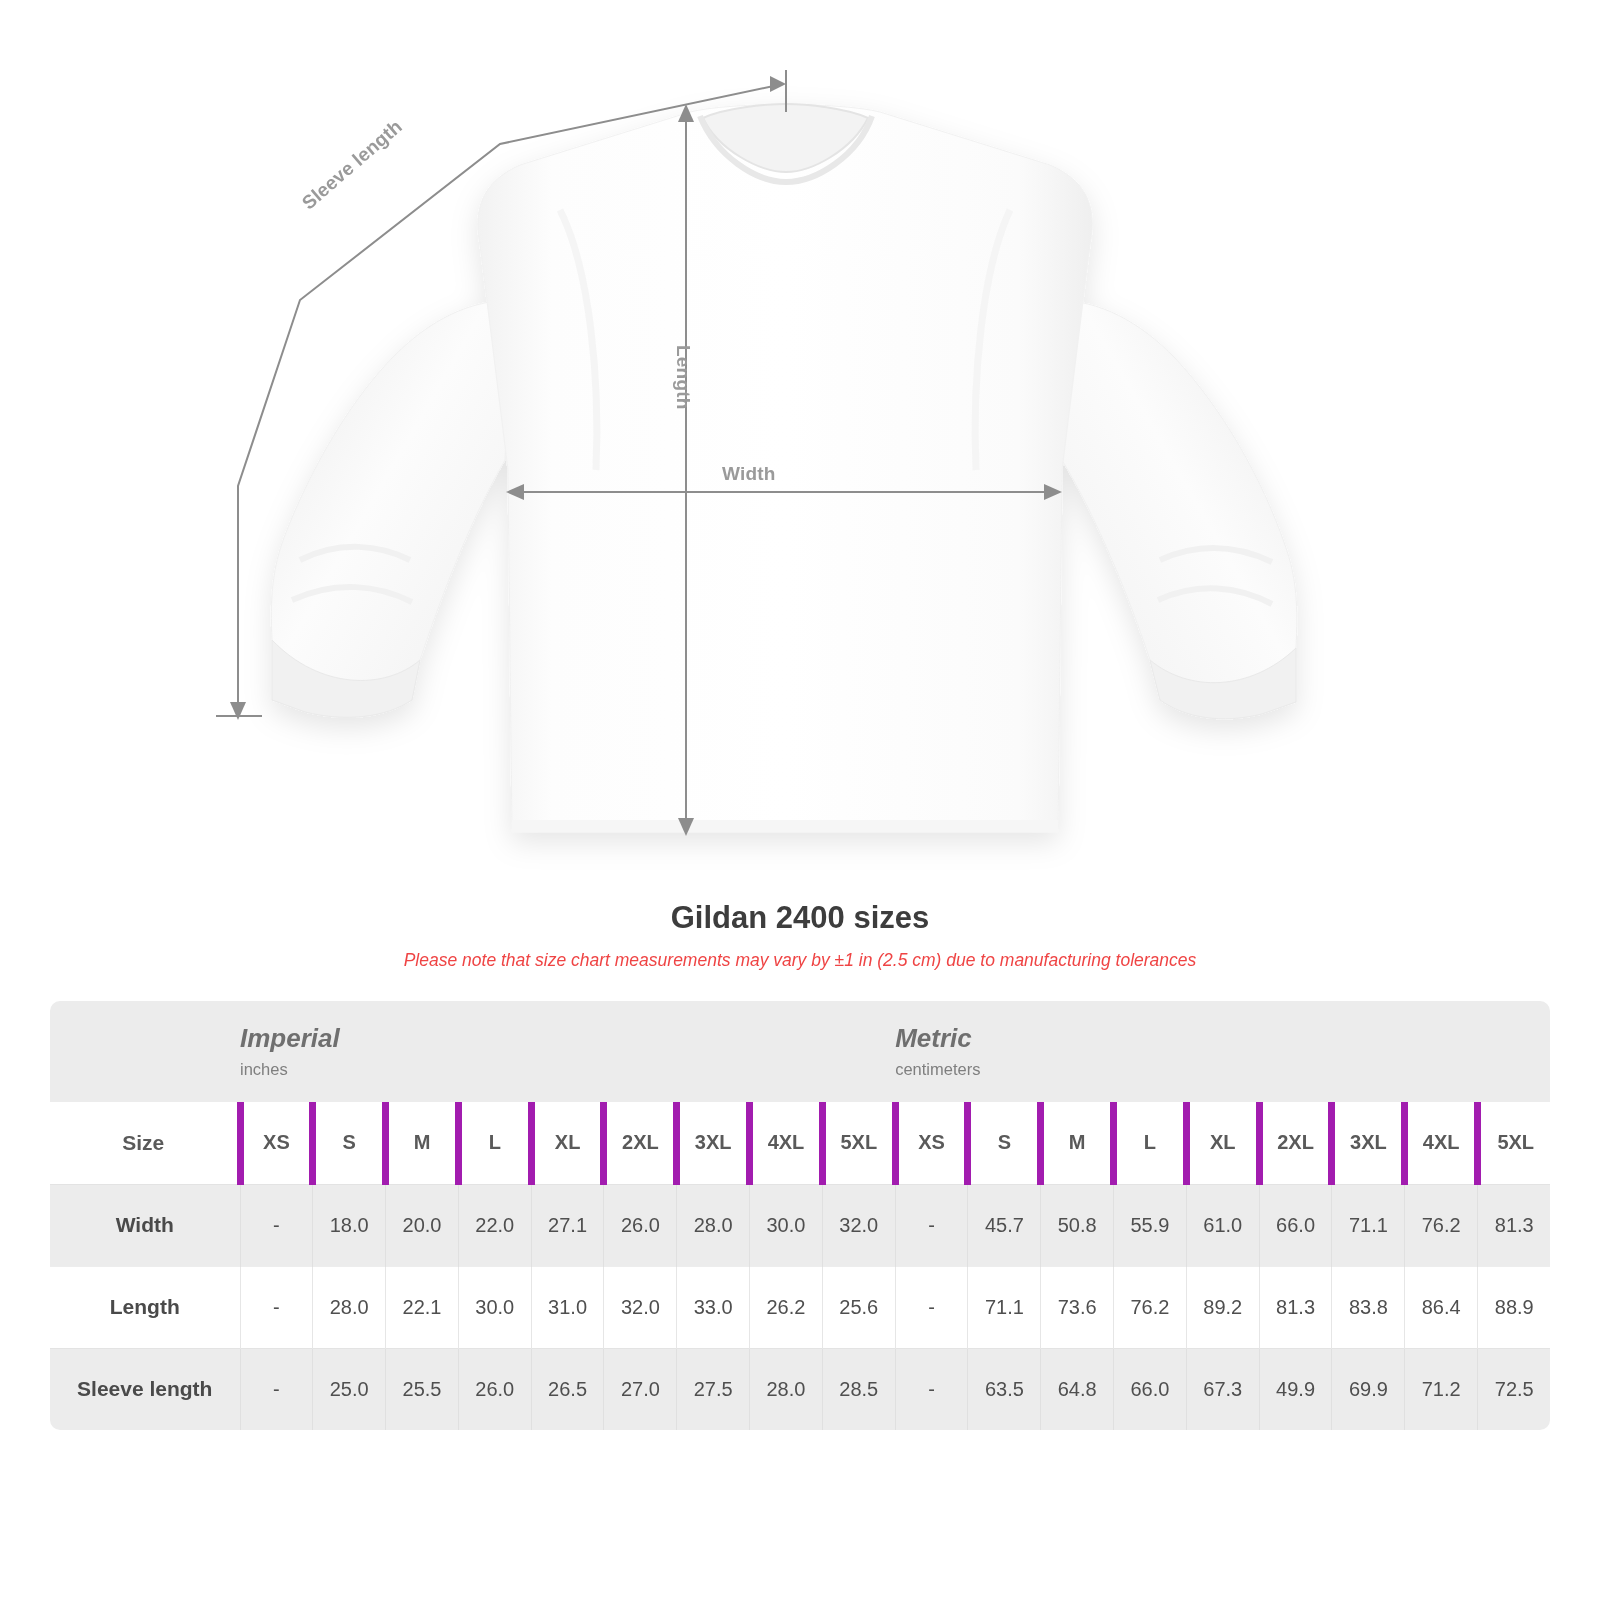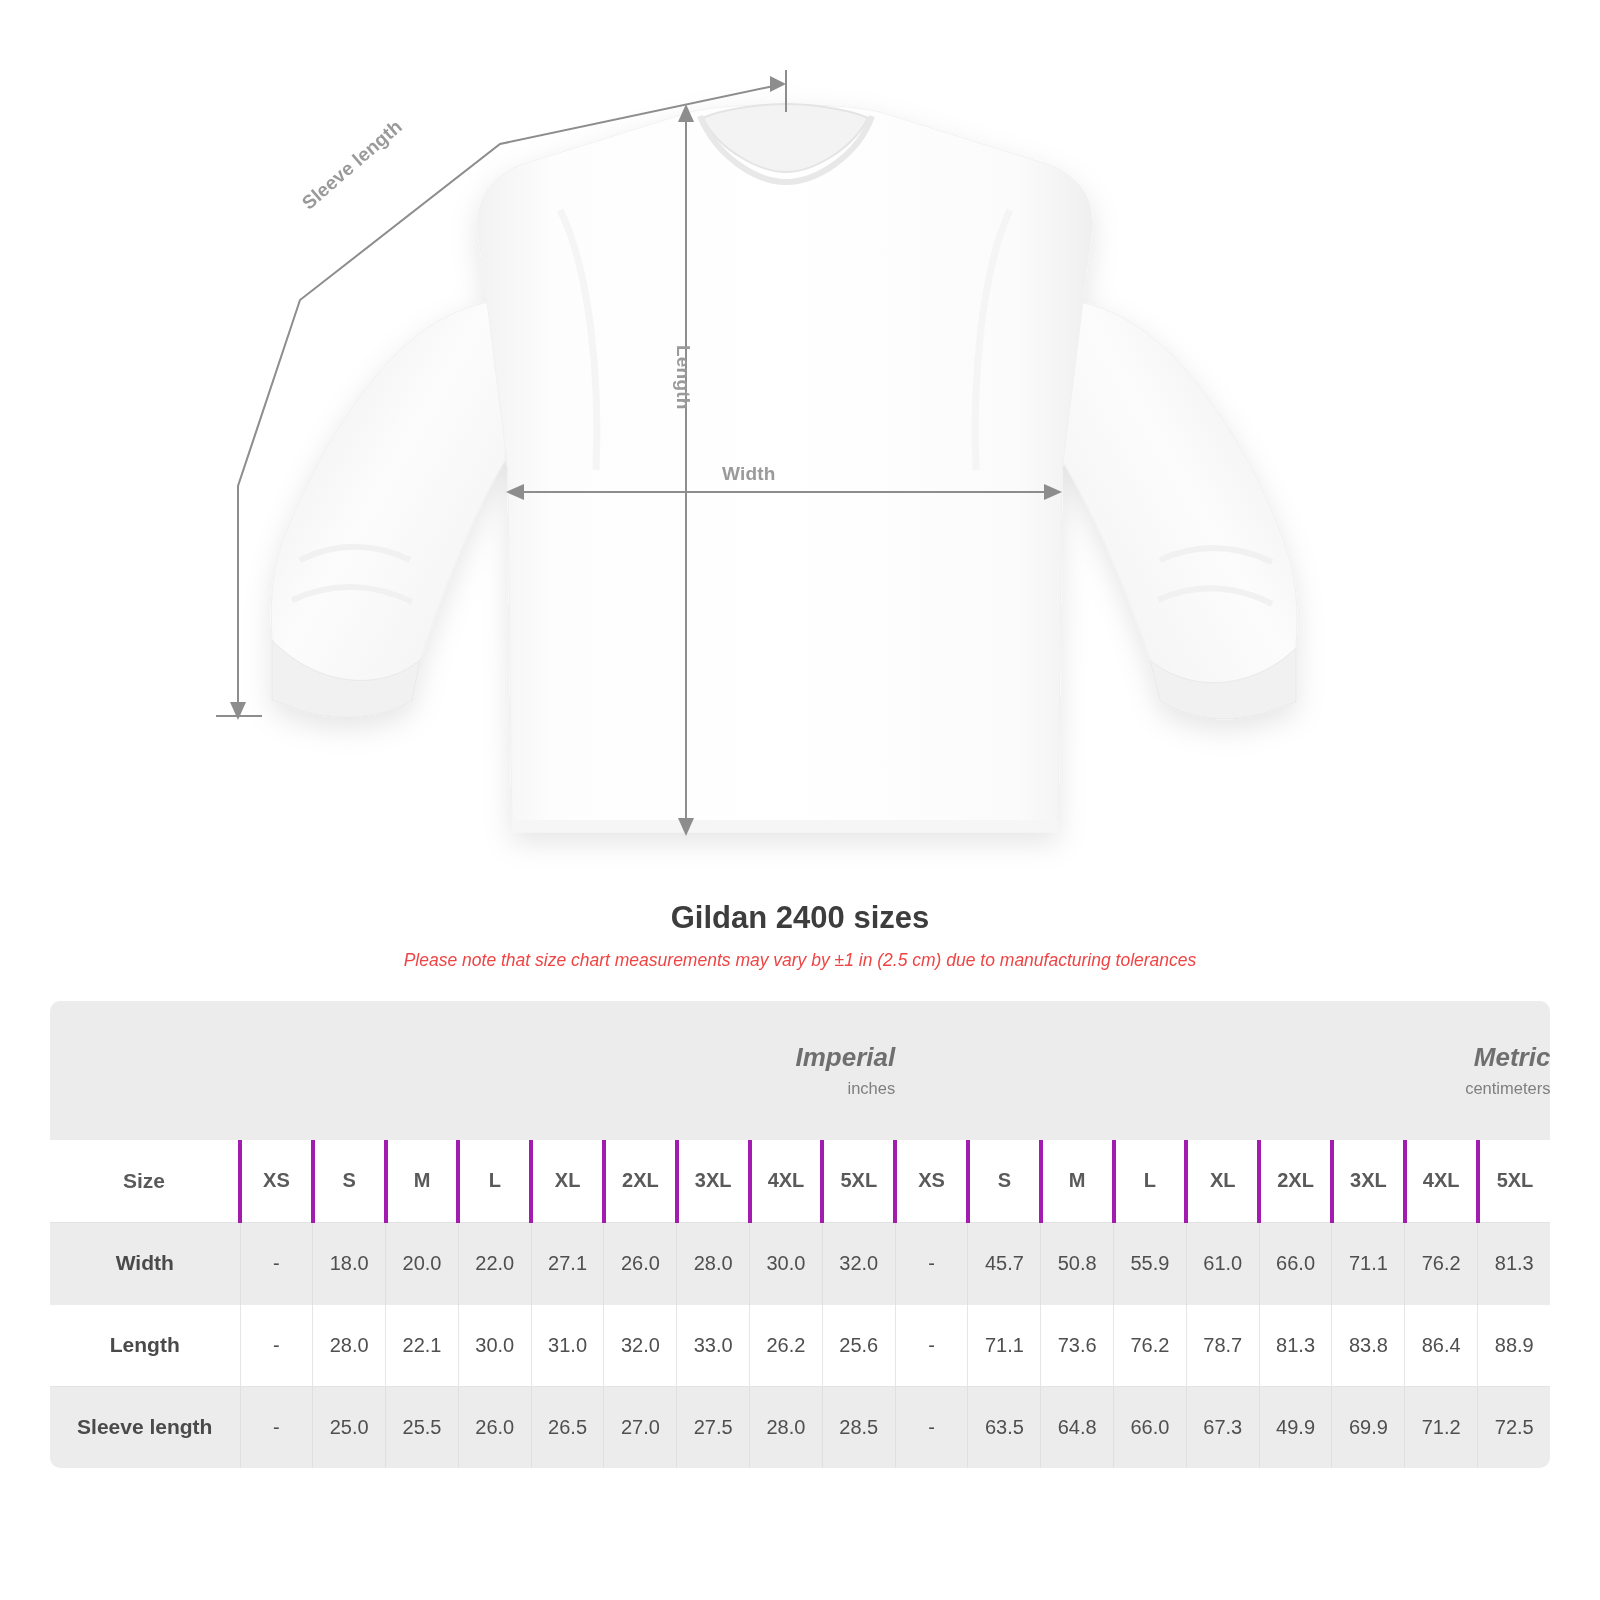--- a/index.html
+++ b/index.html
@@ -71,22 +71,22 @@
   }
   table {
     border-collapse: collapse;
     width: 1500px;
     table-layout: fixed;
   }
   td, th { padding: 0; }
 
   .unit-head {
     background: #ececec;
-    height: 139px;
-    text-align: right;
+    height: 101px;
+    text-align: left;
     vertical-align: middle;
   }
   .unit-head .u-name {
     font-size: 26px;
     font-weight: bold;
     font-style: italic;
     color: #6f6f6f;
     line-height: 1.1;
   }
   .unit-head .u-sub {
@@ -96,21 +96,21 @@
   }
 
   .hdr-row td {
     background: #ffffff;
     height: 82px;
     text-align: center;
     vertical-align: middle;
     font-weight: bold;
     font-size: 20px;
     color: #5a5a5a;
-    border-right: 4px solid #a21caf;
+    border-right: 7px solid #a21caf;
   }
   .hdr-row td:last-child { border-right: none; }
   .hdr-row td.rowlabel { font-size: 21px; }
 
   .data-row td {
     height: 82px;
     text-align: center;
     vertical-align: middle;
     font-size: 20px;
     color: #4f4f4f;
@@ -312,21 +312,21 @@
       <td class="numcell">30.0</td>
       <td class="numcell">31.0</td>
       <td class="numcell">32.0</td>
       <td class="numcell">33.0</td>
       <td class="numcell">26.2</td>
       <td class="numcell">25.6</td>
       <td class="numcell">-</td>
       <td class="numcell">71.1</td>
       <td class="numcell">73.6</td>
       <td class="numcell">76.2</td>
-      <td class="numcell">78.7</td>
+      <td class="numcell">89.2</td>
       <td class="numcell">81.3</td>
       <td class="numcell">83.8</td>
       <td class="numcell">86.4</td>
       <td class="numcell">88.9</td>
     </tr>
 
     <tr class="data-row alt">
       <td class="rowlabel">Sleeve length</td>
       <td class="numcell">-</td>
       <td class="numcell">25.0</td>

